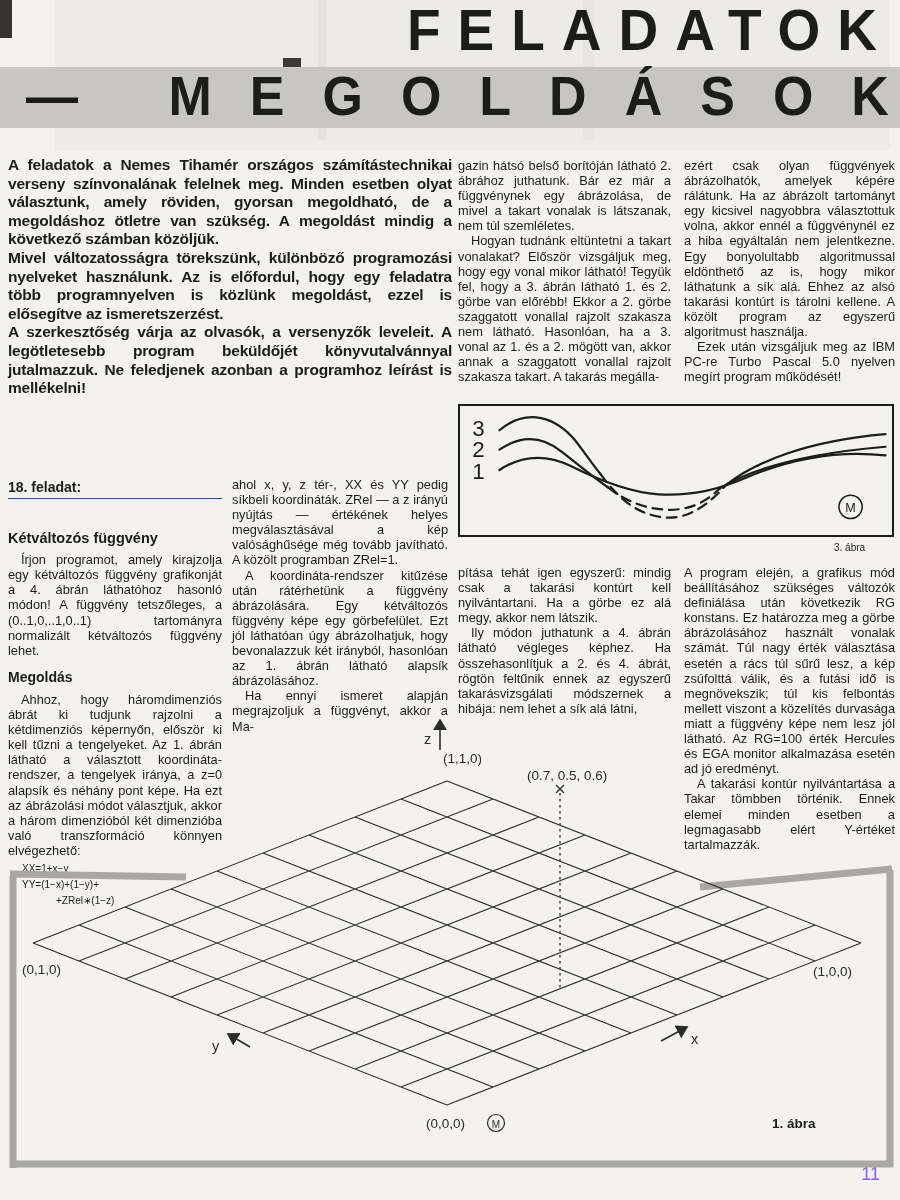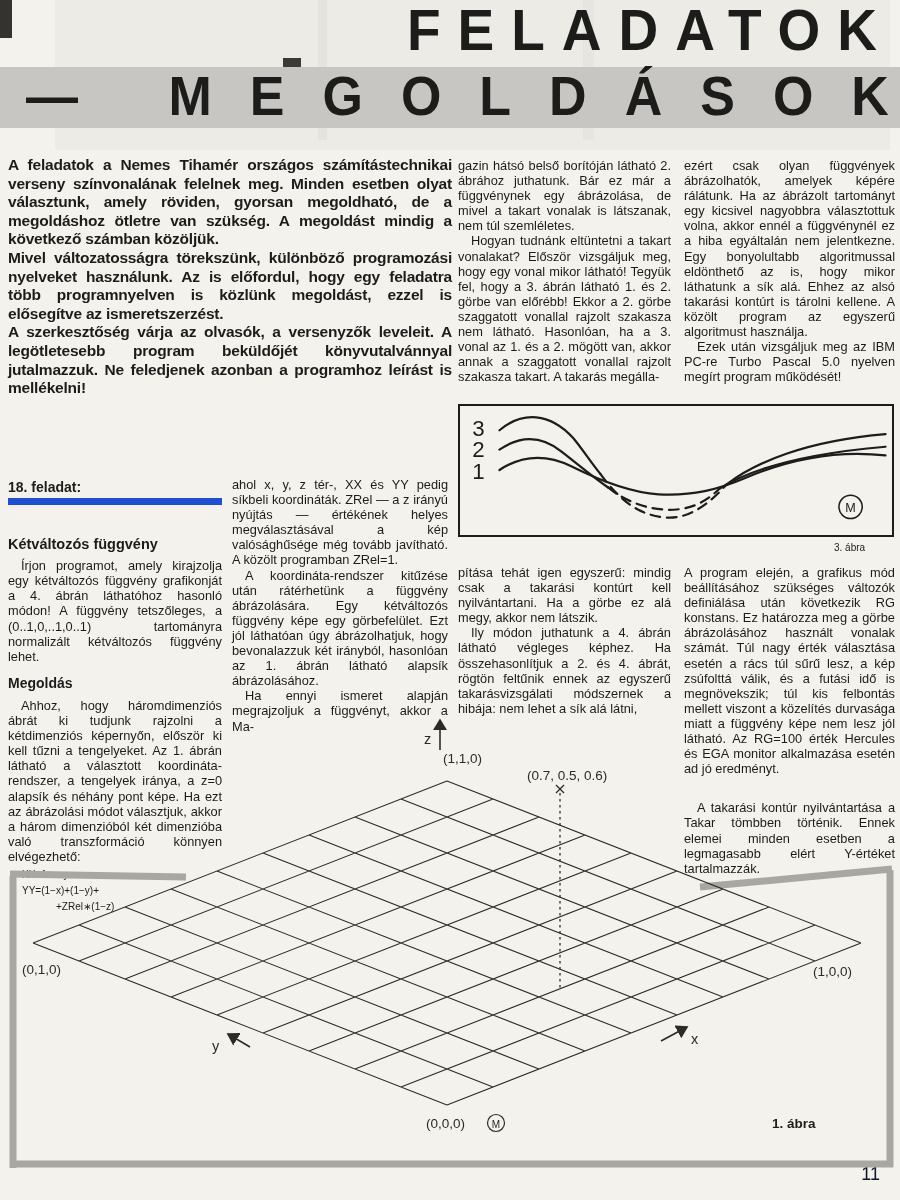--- a/index.html
+++ b/index.html
@@ -25,35 +25,35 @@
   
   .bodycol{font-size:12.8px;line-height:15.1px;text-align:justify;}
   .bodycol p{margin:0;}
   .bodycol p.ind{text-indent:13px;}
   .c1{left:8px;top:480px;width:214px;}
   .c2{left:232px;top:477px;width:216px;}
   .c3t{left:458px;top:158px;width:213px;height:245px;overflow:hidden;}
   .c4t{left:684px;top:158px;width:211px;height:245px;overflow:hidden;}
   .c3b{left:458px;top:565px;width:213px;}
   .c4b{left:684px;top:565px;width:211px;}
-  .c4b p.sp{margin-top:24px;}
-  .task-head{font-weight:bold;font-size:14px;border-bottom:7px solid #1d4ed8;
+  .c4b p.sp{margin-top:0;}
+  .task-head{font-weight:bold;font-size:14px;border-bottom:1px solid #1d4ed8;
              padding-bottom:3px;margin-bottom:4px;}
   .task-sub{font-weight:bold;font-size:14.5px;margin-bottom:6px;margin-top:32px;}
   .sol-head{font-weight:bold;font-size:14px;margin:12px 0 7px 0;}
   .formula{font-size:10px;line-height:16px;margin-top:3px;padding-left:14px;}
   .formula .f3{padding-left:34px;}
   
   .fig3{left:458px;top:404px;width:436px;height:133px;background:#f3f2ed;
         border:2.5px solid #1d1d1b;box-sizing:border-box;z-index:3;}
   .fig3 svg{display:block;width:100%;height:100%;}
   .fig3cap{left:834px;top:542px;font-weight:normal;font-size:10px;z-index:3;}
   
   .fig1{left:0;top:700px;z-index:1;}
-  .pagenum{right:20px;top:1164px;font-size:18px;color:#0f172a;}
+  .pagenum{right:20px;top:1164px;font-size:18px;color:#8b5cf6;}
   text{font-family:"Liberation Sans","DejaVu Sans",sans-serif;}
 </style>
 </head>
 <body>
 
 <div class="abs ghost1"></div>
 <div class="abs ghost2"></div>
 <div class="abs ghost3"></div>
 <div class="abs corner-strip"></div>
 <div class="abs dark-square"></div>

